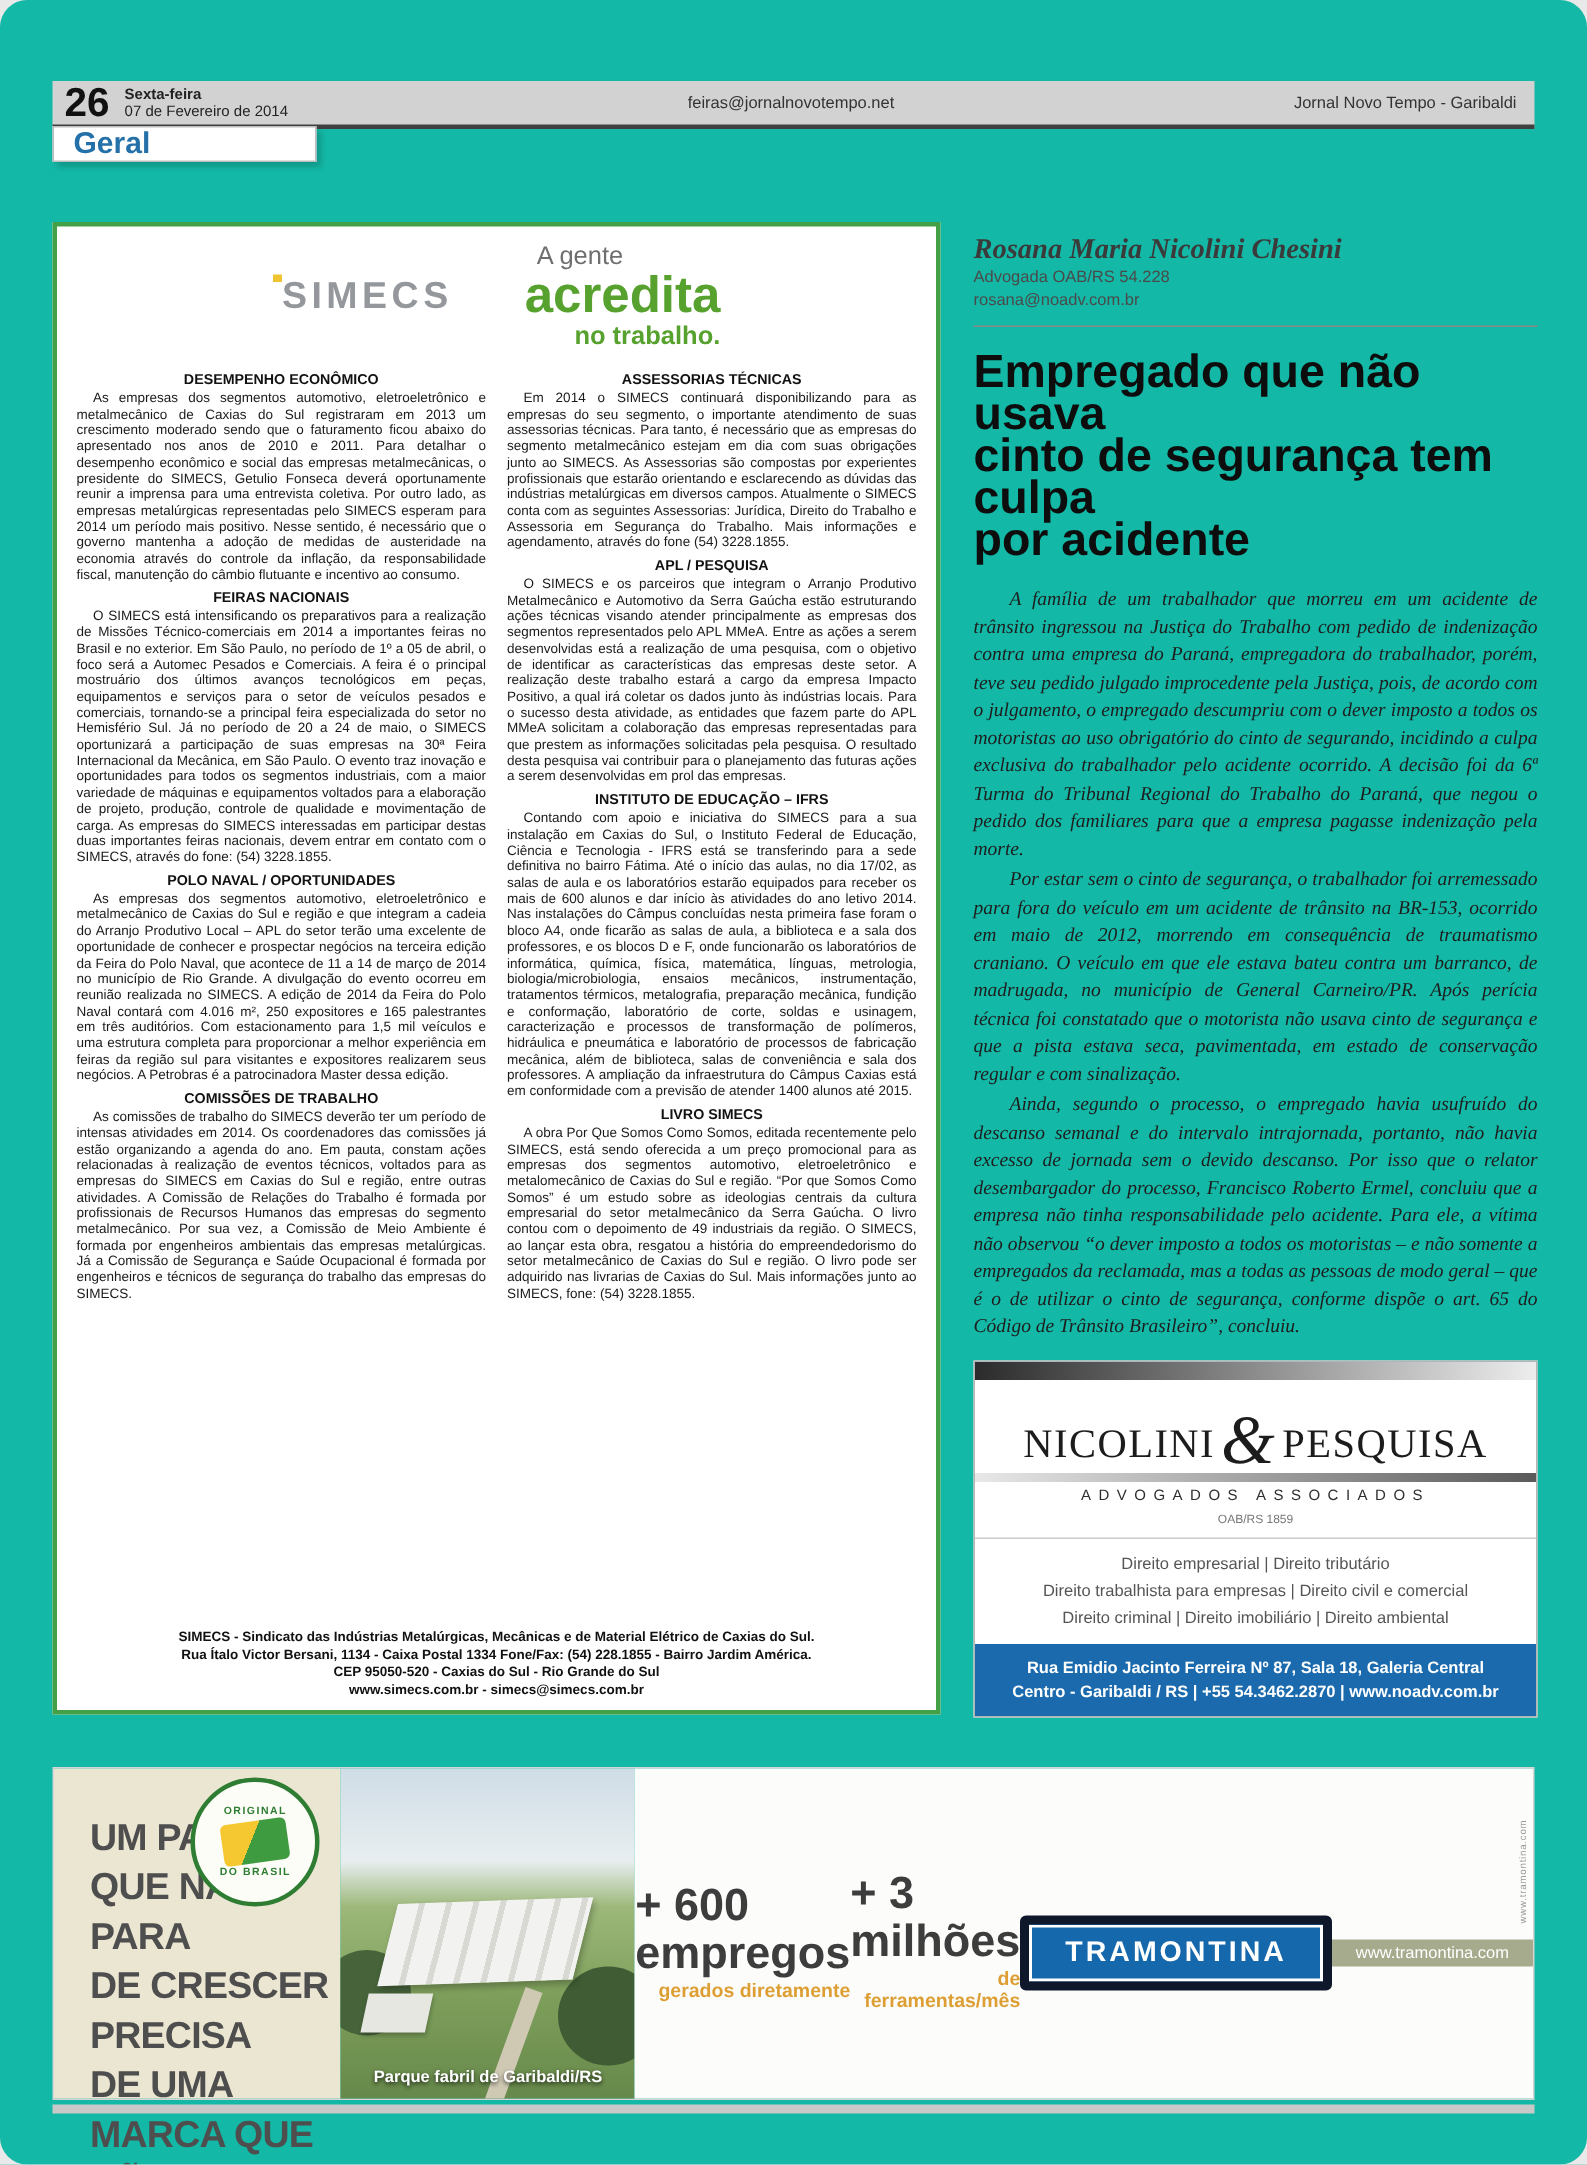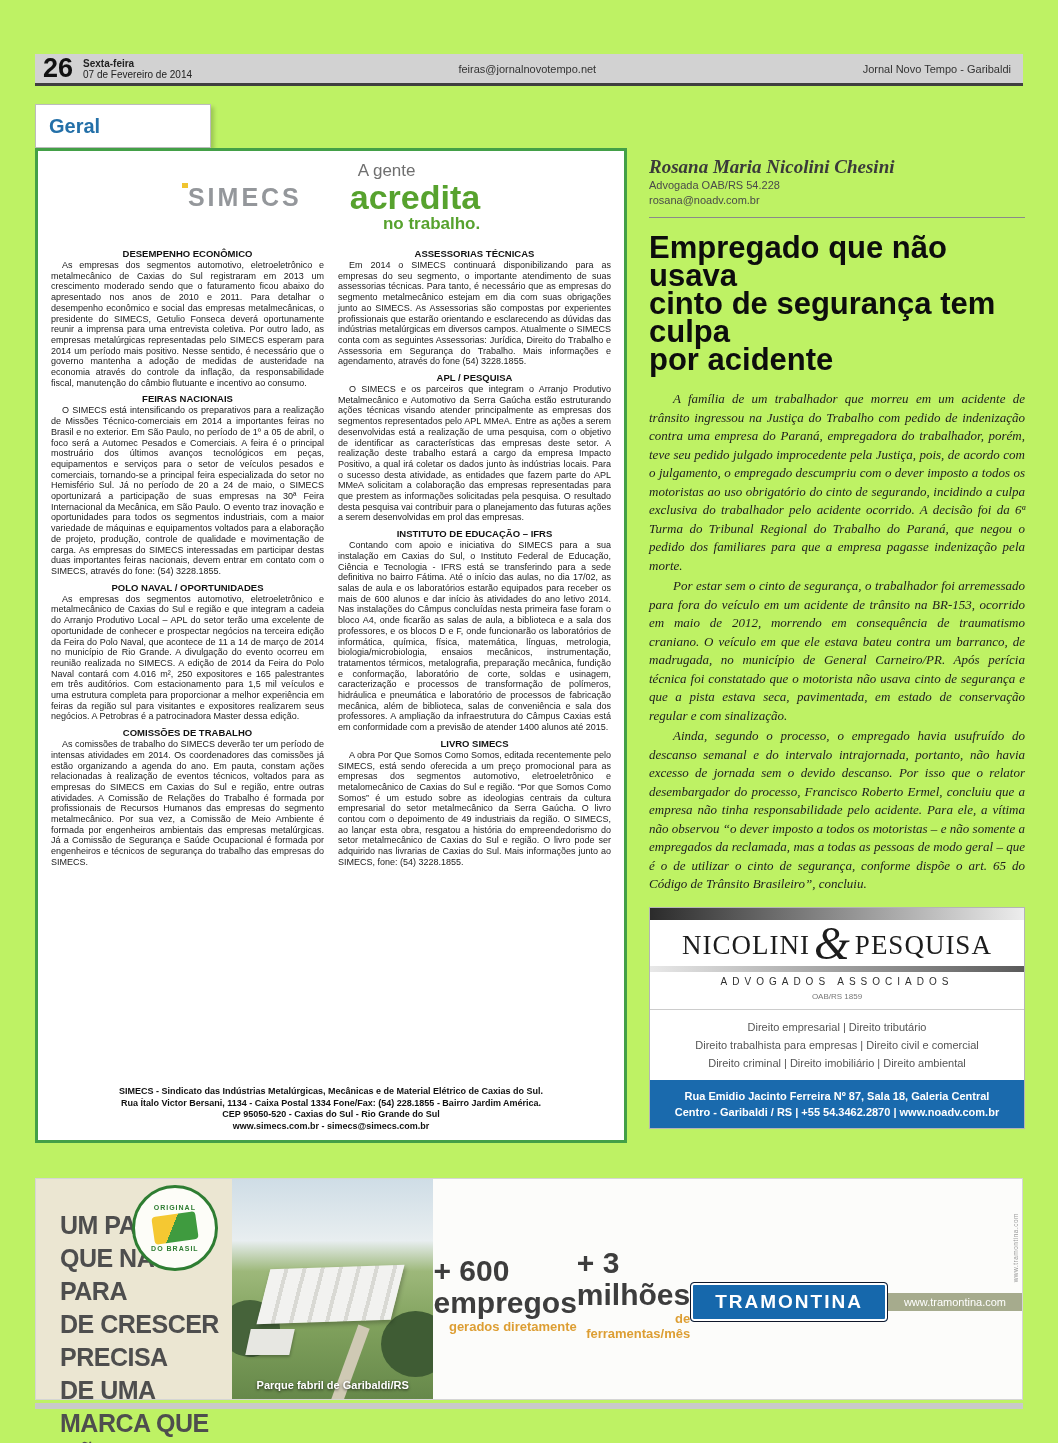--- a/index.html
+++ b/index.html
@@ -1,31 +1,31 @@
 <!DOCTYPE html>
 <html><head>
 <meta charset="utf-8">
 <style>
   html,body{margin:0;padding:0;background:#e9e9e9;}
-  .page{position:relative;width:1058px;height:1443px;background:#bef264;overflow:hidden;
-        font-family:"Liberation Sans",sans-serif;color:#1a1a1a;}
+  .page{position:relative;width:1058px;height:1443px;background:#14b8a6;overflow:hidden;
+        font-family:"Liberation Sans",sans-serif;color:#1a1a1a;border-radius:18px;}
 
   
   .masthead{position:absolute;left:35px;top:54px;width:988px;height:32px;background:#d2d2d2;
             border-bottom:3px solid #404040;display:flex;align-items:center;box-sizing:border-box;}
   .page-number{font-size:27px;font-weight:700;padding:0 10px 0 8px;color:#111;}
   .date-block{font-size:10px;line-height:11px;color:#222;}
   .weekday{font-weight:700;}
   .contact-email{flex:1;text-align:center;font-size:11px;color:#333;}
   .journal-name{font-size:11px;color:#333;padding-right:12px;}
 
   
-  .section-box{position:absolute;left:35px;top:104px;width:176px;height:44px;background:#fff;
+  .section-box{position:absolute;left:35px;top:84px;width:176px;height:24px;background:#fff;
                border:1px solid #bcbcbc;box-shadow:3px 3px 4px rgba(0,0,0,.18);
-               display:flex;align-items:center;padding-left:13px;box-sizing:border-box;}
+               display:flex;padding-left:13px;box-sizing:border-box;}
   .section-label{color:#2470a8;font-weight:700;font-size:20px;}
 
   
   .simecs-box{position:absolute;left:35px;top:148px;width:592px;height:995px;background:#fff;
               border:3px solid #43a047;box-sizing:border-box;}
   .sb-header{display:flex;align-items:center;justify-content:center;gap:48px;height:80px;padding-top:6px;}
   .simecs-logo{display:flex;width:120px;}
   .stripe-yellow{height:5px;width:64px;background:#f0c430;margin-bottom:2px;}
   .logo-text{font-size:25px;font-weight:700;color:#94979b;letter-spacing:3px;}
   .stripe-green{height:5px;background:#49a347;margin-top:2px;}
@@ -50,23 +50,23 @@
   .article-title{font-size:31px;font-weight:700;line-height:28px;color:#0d0d0d;margin-bottom:16px;}
   .article-title span{display:block;}
   .article-body p{font-family:"Liberation Serif",serif;font-style:italic;font-size:13px;
                   line-height:18.5px;text-align:justify;text-indent:24px;margin:0 0 2px;color:#1d1d1d;}
 
   
   .nicolini-ad{position:absolute;left:649px;top:907px;width:376px;background:#fff;
                border:1px solid #b5b5b5;box-sizing:border-box;}
   .grad-top{height:12px;background:linear-gradient(90deg,#2b2b2b,#ededed);}
   .grad-mid{height:6px;background:linear-gradient(90deg,#e8e8e8,#5a5a5a);}
-  .firm-name{display:flex;justify-content:center;gap:4px;
+  .firm-name{display:flex;align-items:center;justify-content:center;gap:4px;
              font-family:"Liberation Serif",serif;font-size:27px;letter-spacing:1px;
-             color:#1c1c1c;padding:10px 0 4px;}
+             color:#1c1c1c;padding:10px 0 4px;margin-top:16px;}
   .firm-amp{font-style:italic;font-size:46px;line-height:36px;margin-top:-4px;}
   .firm-sub{text-align:center;font-size:10px;letter-spacing:5px;color:#2e2e2e;margin-top:4px;}
   .firm-oab{text-align:center;font-size:8px;color:#777;margin:5px 0 8px;}
   .services{border-top:1px solid #ccc;padding:8px 6px;text-align:center;font-size:11px;
             color:#555;line-height:18px;}
   .blue-footer{background:#1a6aad;color:#fff;font-size:11px;font-weight:700;text-align:center;
                padding:8px 4px;line-height:16px;}
 
   
   .tram-ad{position:absolute;left:35px;top:1178px;width:988px;height:222px;display:flex;
@@ -90,21 +90,21 @@
   .ph-trees2{position:absolute;right:-8%;top:60%;width:34%;height:30%;background:#3f5c34;border-radius:50%;}
   .ph-road{position:absolute;left:55%;top:66%;width:6%;height:40%;background:#cfc9b4;transform:rotate(20deg);}
   .photo-caption{position:absolute;bottom:8px;left:0;width:100%;text-align:center;color:#fff;
                  font-size:11px;font-weight:700;text-shadow:0 1px 3px rgba(0,0,0,.75);}
   .tram-right{flex:1;background:#fcfcfa;display:flex;flex-direction:row;align-items:center;
               padding-top:16px;position:relative;}
   .stat{display:flex;flex-direction:column;width:fit-content;margin-bottom:6px;}
   .stat-value{font-size:30px;font-weight:700;color:#3d3d3d;line-height:32px;}
   .stat-label{font-size:13px;font-weight:700;color:#dd9e33;text-align:right;line-height:15px;}
   .tram-logo{margin-top:10px;background:#1668ac;color:#fff;font-weight:700;font-size:19px;
-             letter-spacing:2px;padding:8px 24px;border:1px solid #0f172a;border-radius:4px;
+             letter-spacing:2px;padding:8px 24px;border:6px solid #0f172a;border-radius:4px;
              box-shadow:inset 0 0 0 2px #ffffff;}
   .tram-site{margin-top:9px;background:#a6ab8d;color:#fff;font-size:11px;padding:3px 16px;}
   .vertical-credit{position:absolute;right:3px;top:34px;writing-mode:vertical-rl;
                    transform:rotate(180deg);font-size:6.5px;color:#9a9a9a;letter-spacing:.5px;}
 
   .page-shadow{position:absolute;left:35px;top:1403px;width:988px;height:6px;background:#c9c9c9;}
 </style>
 </head>
 <body>
 

